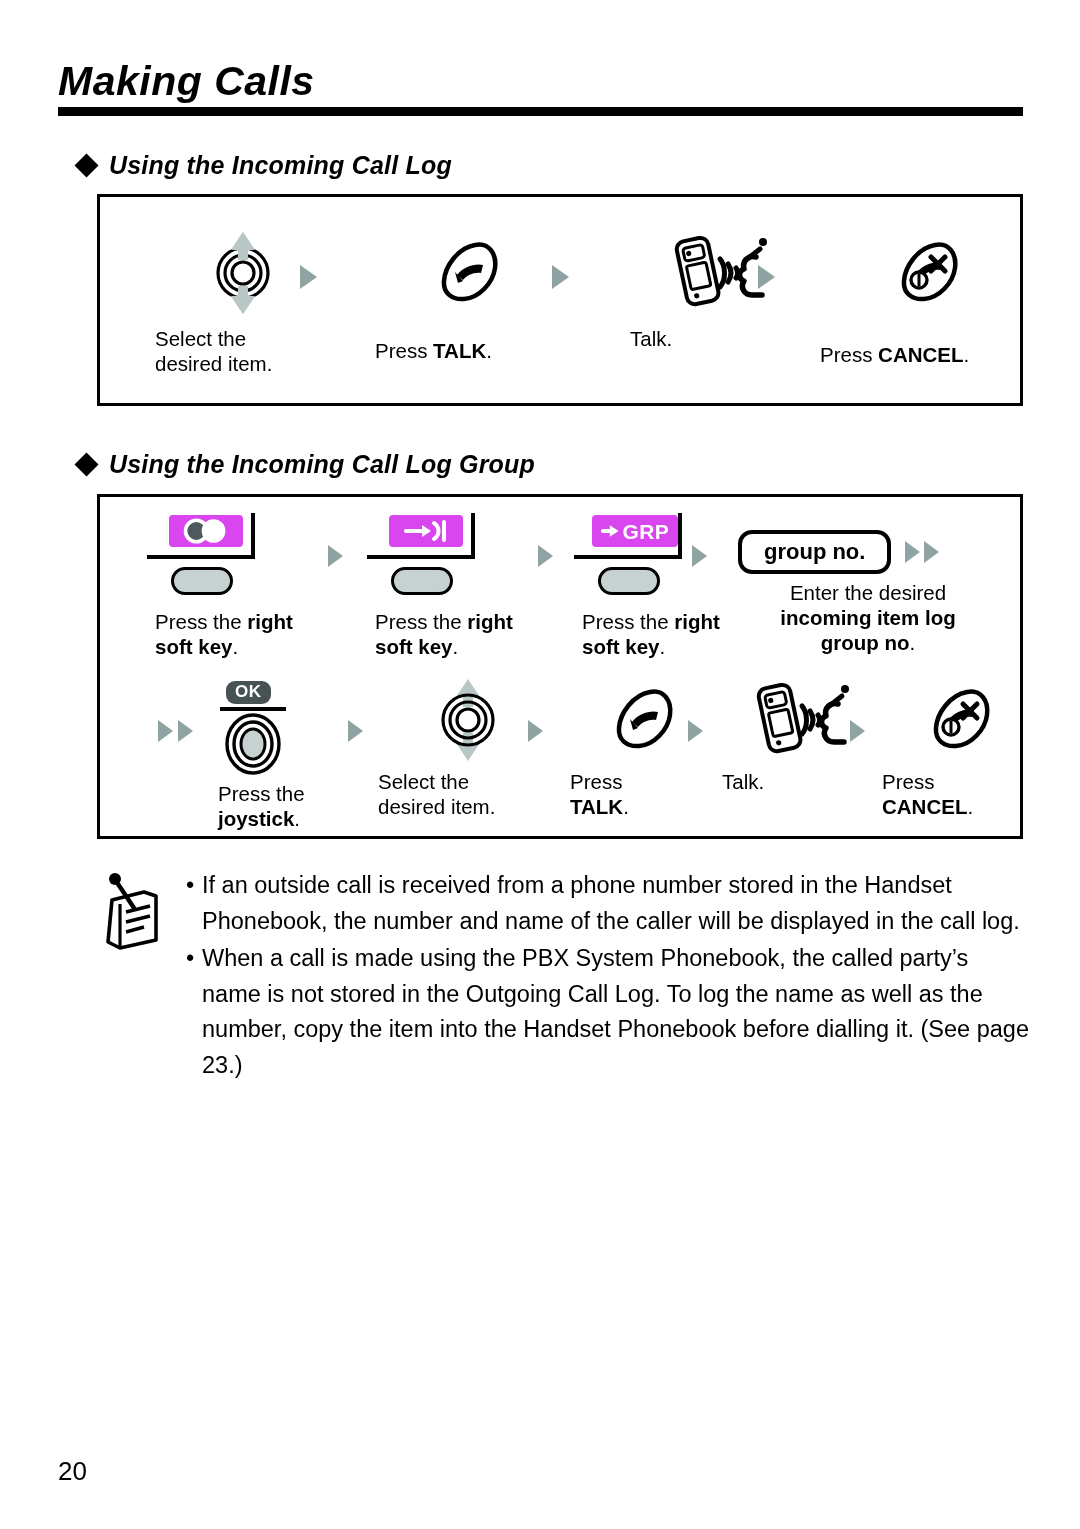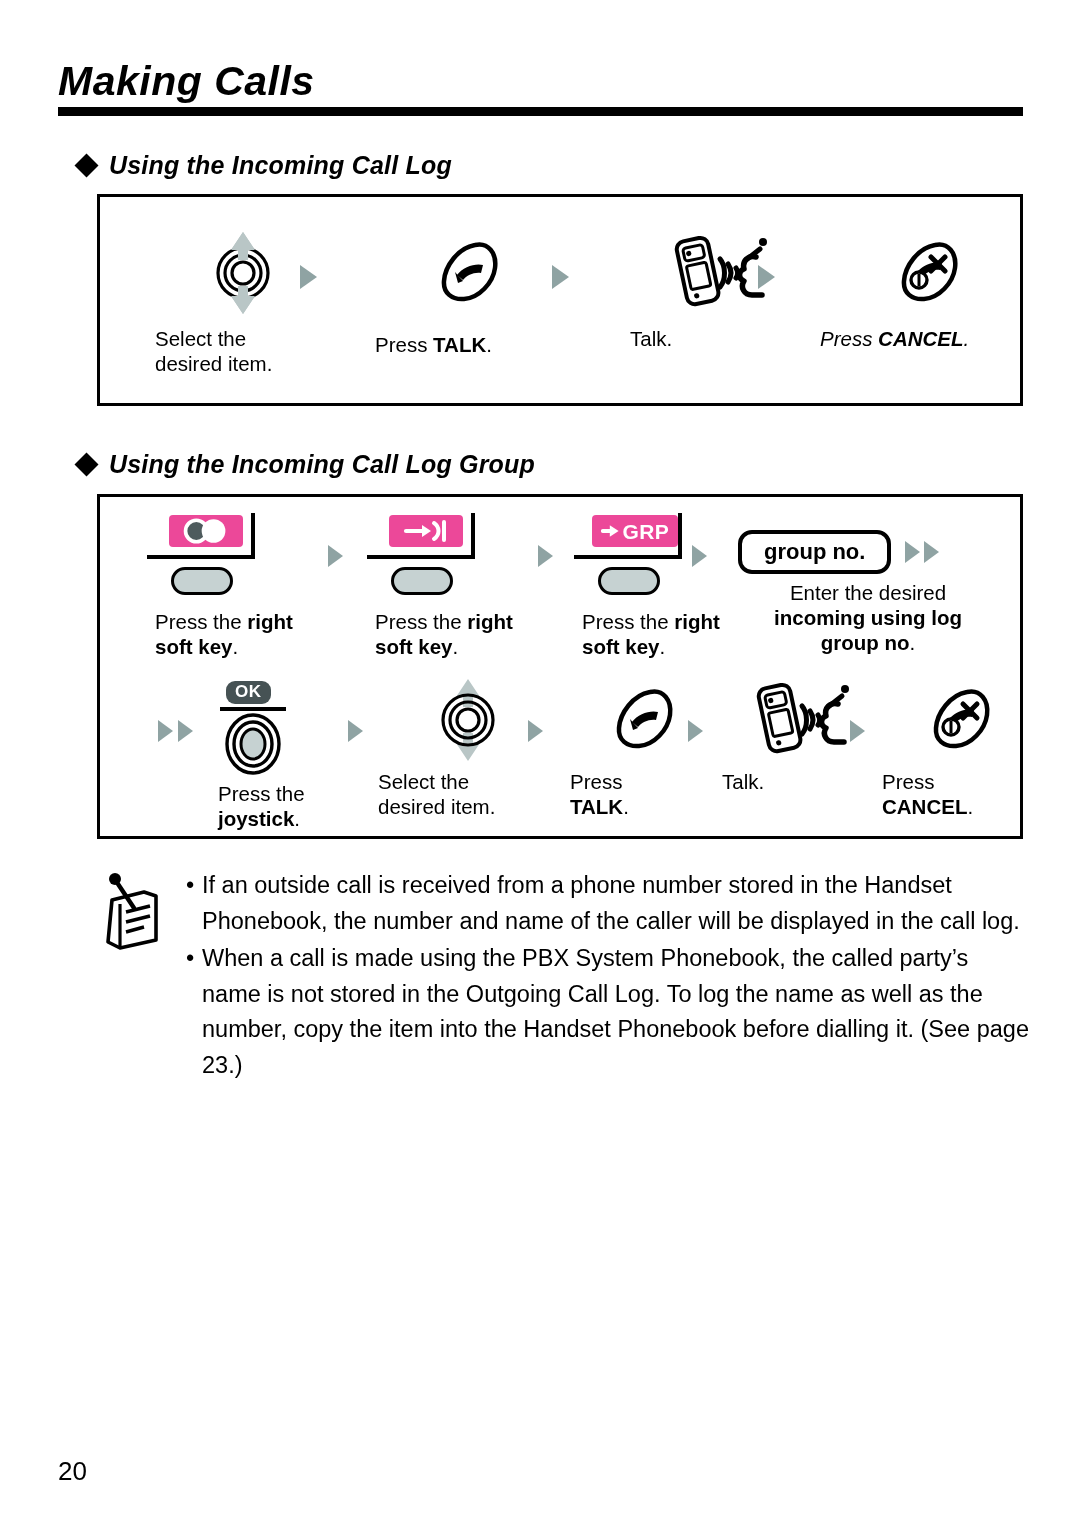--- a/index.html
+++ b/index.html
@@ -118,21 +118,21 @@
     left: 2px; top: 26px;
     width: 66px; height: 4px;
     background: #000;
   }
 
   
   .softkey { position: relative; width: 112px; height: 84px; }
   .sk-label {
     position: absolute;
     left: 0; top: 2px;
-    background: #ec4899;
+    background: #d946ef;
     border-radius: 4px;
     height: 32px;
     display: flex;
     align-items: center;
     justify-content: center;
     padding: 0 9px;
     box-sizing: border-box;
   }
   .sk-label .sk-txt {
     color: #ffffff;
@@ -239,21 +239,21 @@
   <div class="tri" style="left:200px; top:68px;"></div>
 
   <div class="step" style="left:275px; top:33px; width:190px;">
     <div class="step-icon">
       <svg width="74" height="76" viewBox="0 0 74 76">
         <path d="M42 10 C25 13 12 31 11 46 C10 58 19 65 31 64 C46 63 60 48 62 33 C64 18 55 7 42 10 Z" fill="#fff" stroke="#000" stroke-width="4.5" stroke-linejoin="round"></path>
         <path d="M24 40 C30 32 42 28 50 30 L48 38 C41 37 34 40 30 45 Z" fill="#000"></path>
         <path d="M22 37 L30 46 L25 48 Z" fill="#000"></path>
       </svg>
     </div>
-    <div class="step-cap" style="margin-top:16px;">
+    <div class="step-cap" style="margin-top:22px;">
       <span>Press </span><b>TALK</b><span>.</span>
     </div>
   </div>
 
   <div class="tri" style="left:452px; top:68px;"></div>
 
   <div class="step" style="left:530px; top:33px; width:180px;">
     <div class="step-icon">
       <svg width="112" height="80" viewBox="0 0 112 80">
         <g transform="rotate(-12 34 40)">
@@ -280,21 +280,21 @@
     <div class="step-icon">
       <svg width="74" height="76" viewBox="0 0 74 76">
         <path d="M42 10 C25 13 12 31 11 46 C10 58 19 65 31 64 C46 63 60 48 62 33 C64 18 55 7 42 10 Z" fill="#fff" stroke="#000" stroke-width="4.5" stroke-linejoin="round"></path>
         <path d="M25 36 C31 29 42 26 49 28 L47 35 C41 34 34 37 30 41 Z" fill="#000"></path>
         <circle cx="26" cy="45" r="8" fill="#fff" stroke="#000" stroke-width="3.4"></circle>
         <path d="M26 39 L26 51" stroke="#000" stroke-width="3"></path>
         <path d="M38 22 L52 36" stroke="#000" stroke-width="5" stroke-linecap="round"></path>
         <path d="M52 22 L38 36" stroke="#000" stroke-width="5" stroke-linecap="round"></path>
       </svg>
     </div>
-    <div class="step-cap" style="margin-top:10px;font-style:italic;">
+    <div class="step-cap" style="margin-top:26px;">
       <span>Press </span><b>CANCEL</b><span>.</span>
     </div>
   </div>
 </div>
 
 <div class="section-head" style="left:78px; top:444px;">
   <span class="diamond"></span>
   <span class="sh-text">Using the Incoming Call Log Group</span>
 </div>
 
@@ -361,21 +361,21 @@
   <div class="tri small" style="left:592px; top:48px;"></div>
 
   <div class="step" style="left:638px; top:32px; width:260px;">
     <div style="height:46px; display:flex; align-items:center;">
       <span class="grpno-box">group no.</span>
       <span class="tri small" style="position:relative; left:14px; top:0;"></span>
       <span class="tri small" style="position:relative; left:18px; top:0;"></span>
     </div>
     <div class="step-cap" style="margin-top:5px;text-align:center;">
       <div>Enter the desired</div>
-      <div><b>incoming using log</b></div>
+      <div><b>incoming item log</b></div>
       <div><b>group no</b><span>.</span></div>
     </div>
   </div>
 
   <div class="tri small" style="left:58px; top:223px;"></div>
   <div class="tri small" style="left:78px; top:223px;"></div>
 
   <div class="step" style="left:118px; top:184px; width:160px;">
     <div class="okjoy">
       <span class="ok-pill">OK</span>

